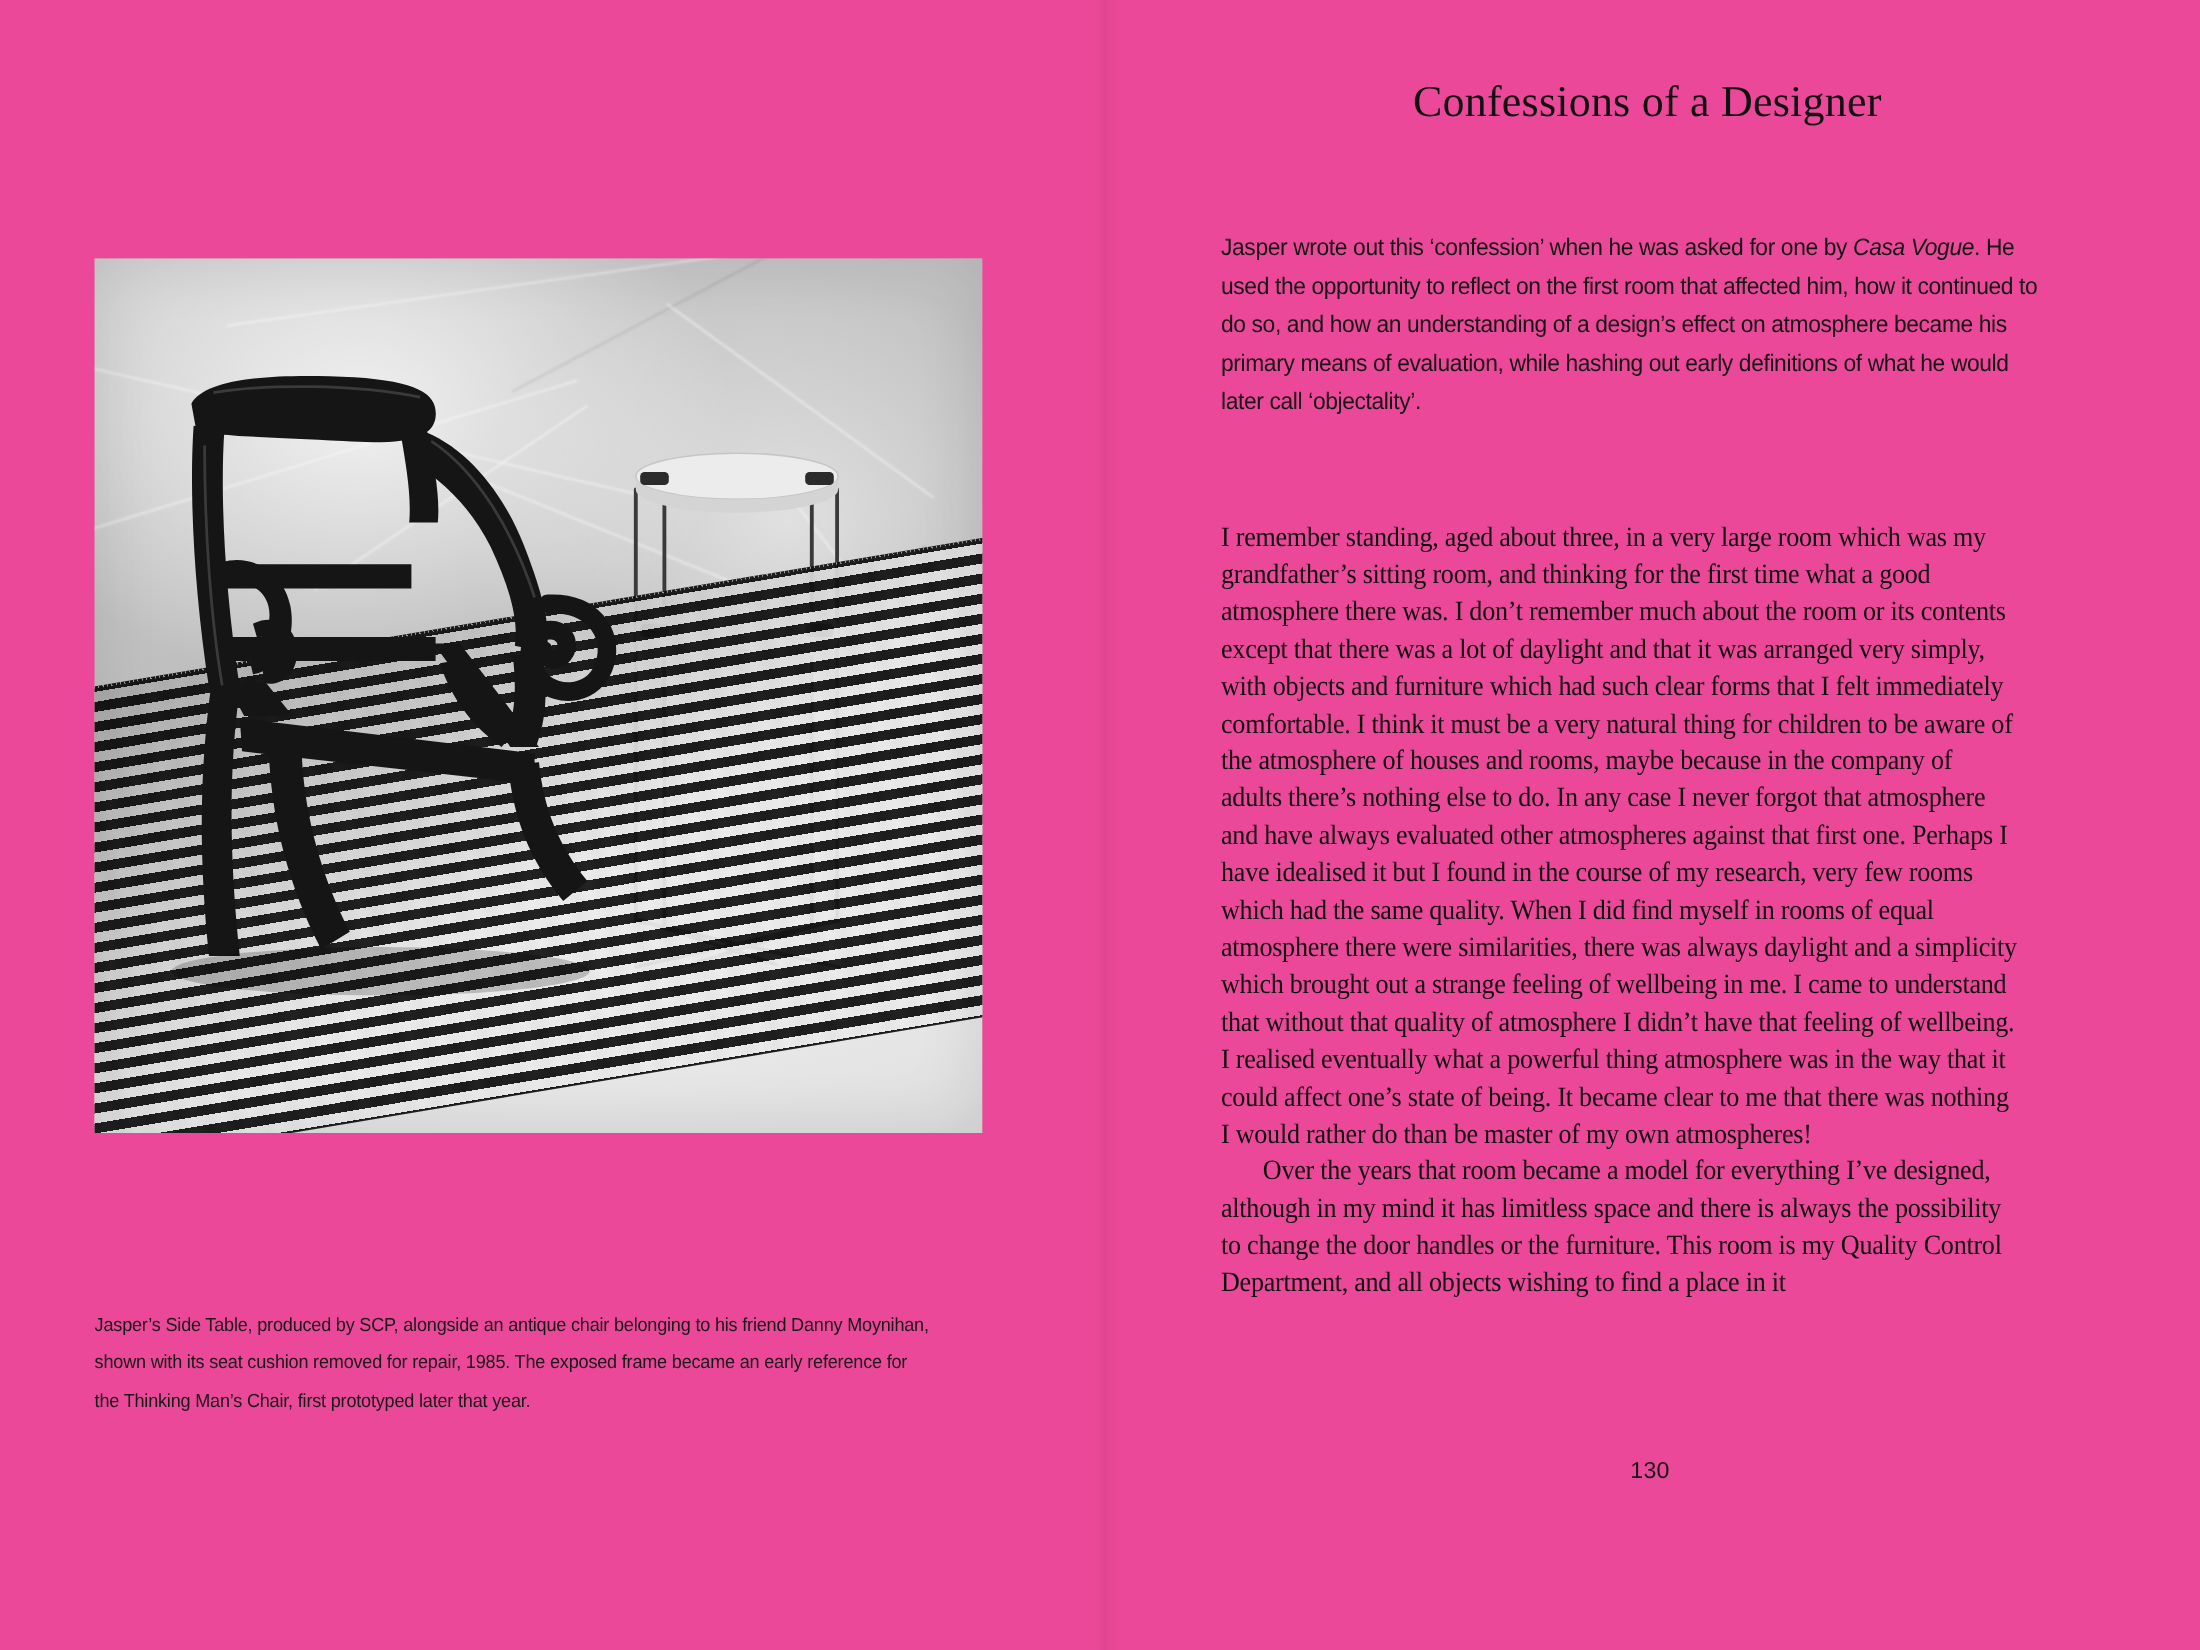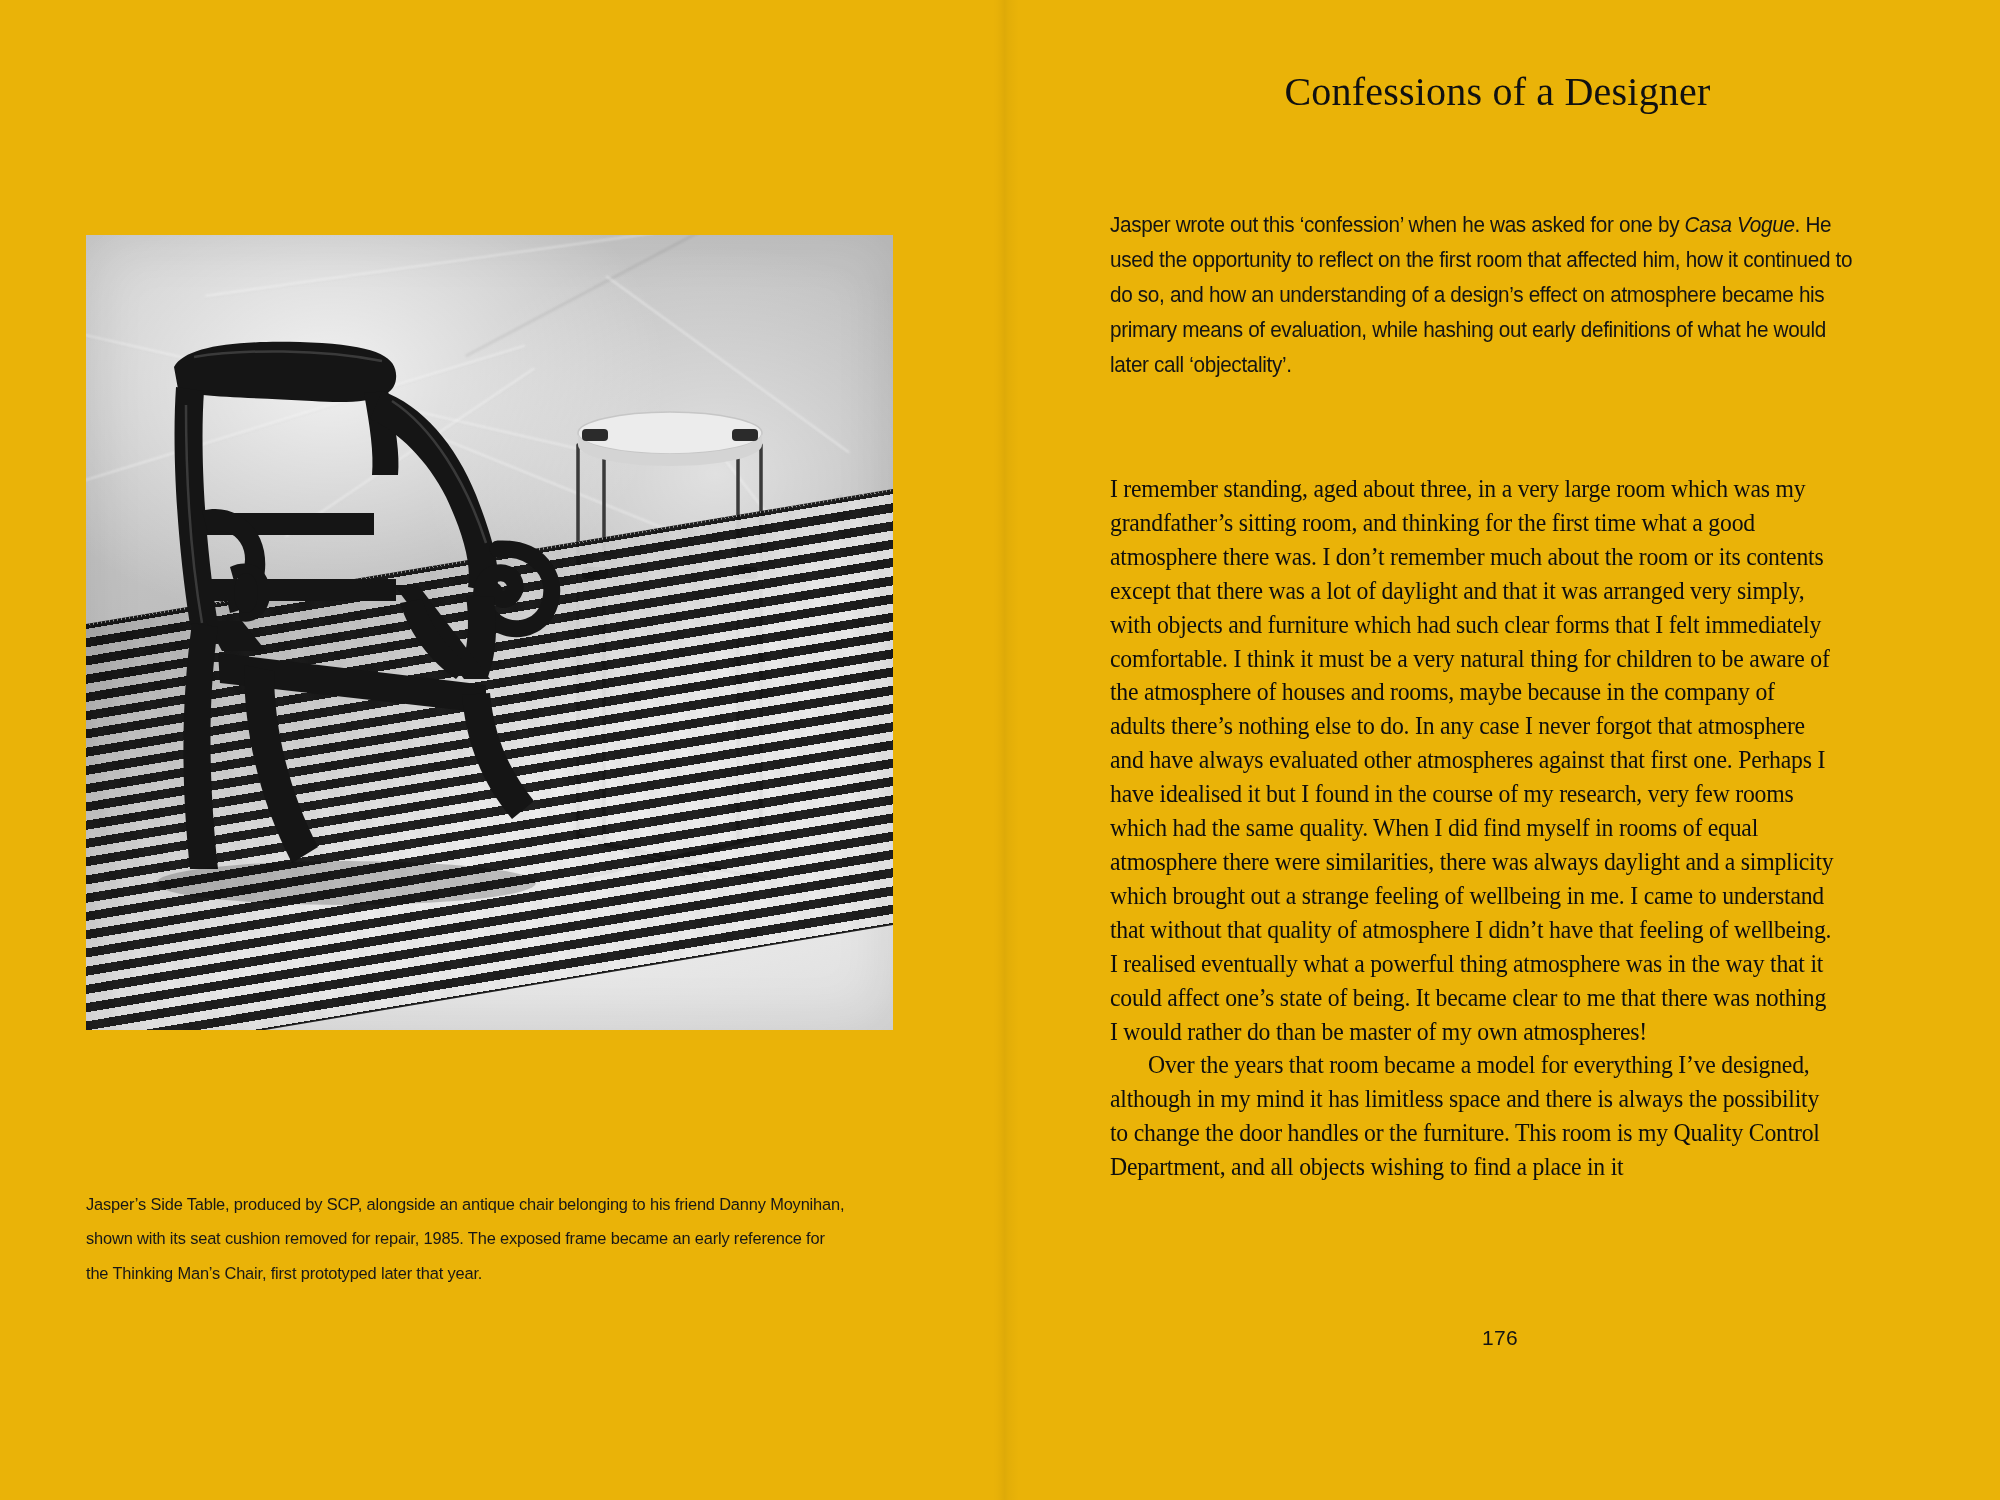--- a/index.html
+++ b/index.html
@@ -37,21 +37,21 @@
         rgba(0,0,0,0.028) 62%,
         rgba(255,255,255,0) 100%);
     pointer-events: none;
     z-index: 5;
   }
 
   
   .page {
     position: relative;
     height: 1500px;
-    background: #eab308;
+    background: #ec4899;
   }
   .page-left  { width: 1000px; }
   .page-right { width: 1000px; }
 
   
   .plate {
     position: absolute;
     left: 86px;
     top: 235px;
     width: 807px;
@@ -354,16 +354,16 @@
 
     <div class="col intro">
       <span>Jasper wrote out this ‘confession’ when he was asked for one by </span><i>Casa Vogue</i><span>. He used the opportunity to reflect on the first room that affected him, how it continued to do so, and how an understanding of a design’s effect on atmosphere became his primary means of evaluation, while hashing out early definitions of what he would later call ‘objectality’.</span>
     </div>
 
     <div class="col body">
       <p>I remember standing, aged about three, in a very large room which was my grandfather’s sitting room, and thinking for the first time what a good atmosphere there was. I don’t remember much about the room or its contents except that there was a lot of daylight and that it was arranged very simply, with objects and furniture which had such clear forms that I felt immediately comfortable. I think it must be a very natural thing for children to be aware of the atmosphere of houses and rooms, maybe because in the company of adults there’s nothing else to do. In any case I never forgot that atmosphere and have always evaluated other atmospheres against that first one. Perhaps I have idealised it but I found in the course of my research, very few rooms which had the same quality. When I did find myself in rooms of equal atmosphere there were similarities, there was always daylight and a simplicity which brought out a strange feeling of wellbeing in me. I came to understand that without that quality of atmosphere I didn’t have that feeling of wellbeing. I realised eventually what a powerful thing atmosphere was in the way that it could affect one’s state of being. It became clear to me that there was nothing I would rather do than be master of my own atmospheres!</p>
       <p class="indent">Over the years that room became a model for everything I’ve designed, although in my mind it has limitless space and there is always the possibility to change the door handles or the furniture. This room is my Quality Control Department, and all objects wishing to find a place in it</p>
     </div>
 
-    <div class="folio">176</div>
+    <div class="folio">130</div>
   </div>
 
 </div>
 
 </body></html>

